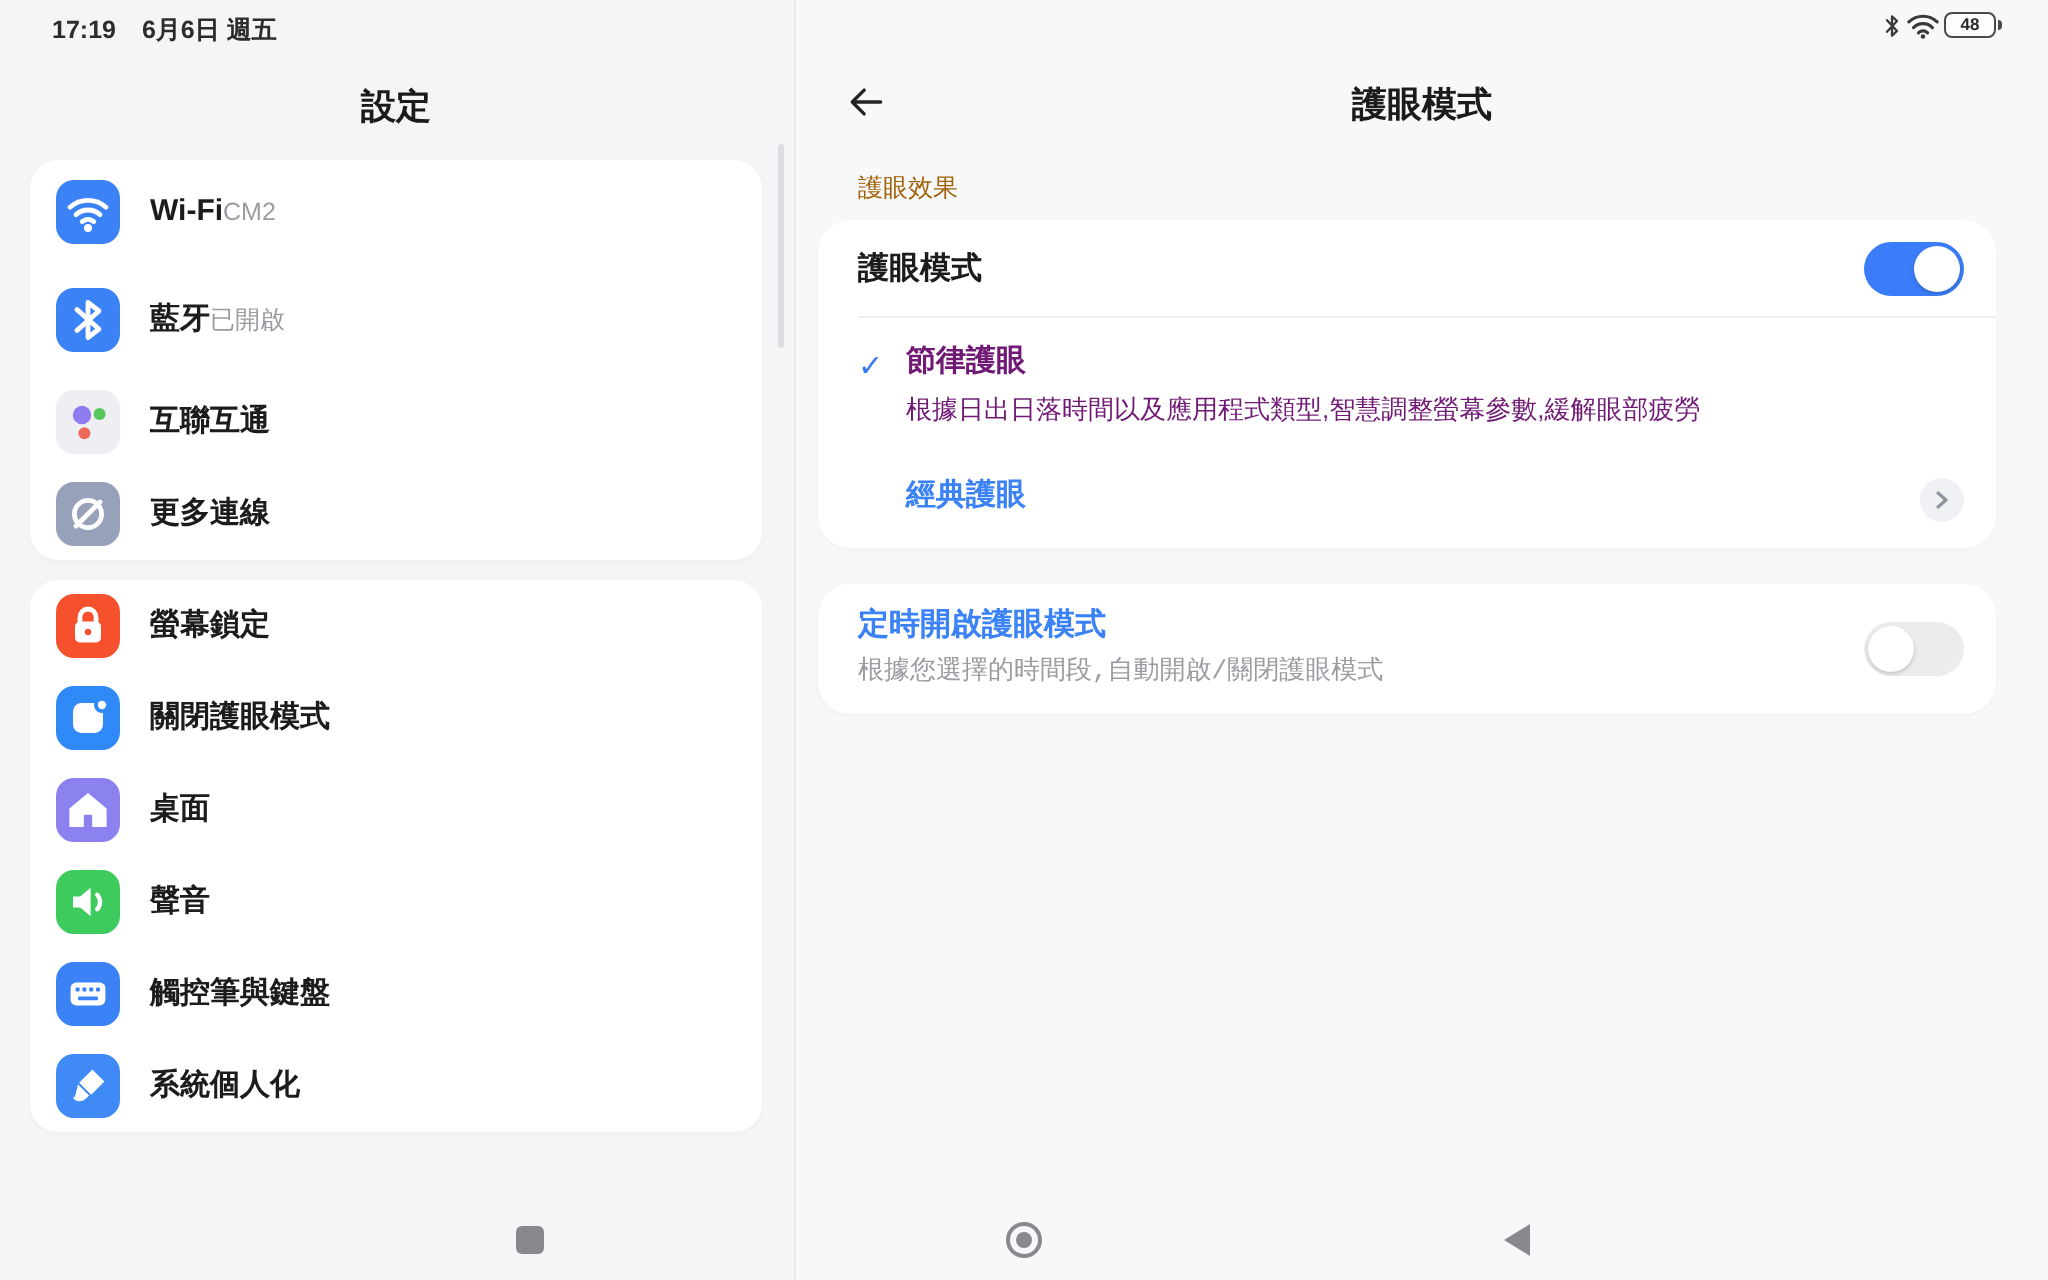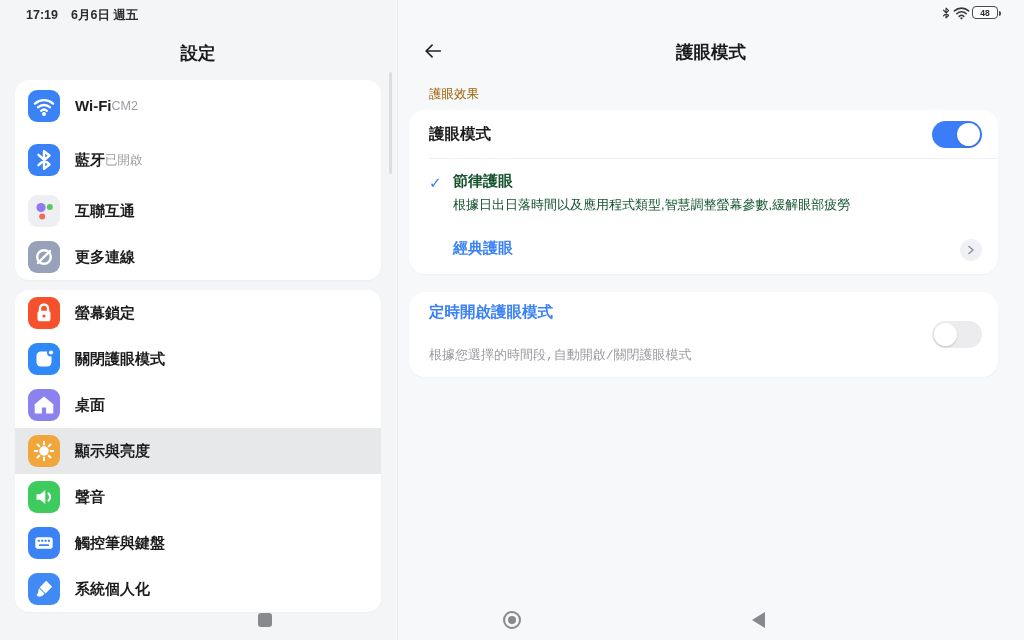--- a/index.html
+++ b/index.html
@@ -49,27 +49,27 @@
 
   .drow { display:flex; align-items:center; justify-content:space-between; padding:0 16px 0 20px; height:48px; cursor:pointer; }
   .drow-label { font-size:15.5px; font-weight:700; color:#1c1c1e; }
   .ddivider { height:1px; background:#efeff1; margin-left:20px; }
 
   .opt { display:flex; align-items:flex-start; padding:13px 16px 13px 20px; cursor:pointer; }
   .optcheck { width:24px; flex:none; font-size:15px; font-weight:700; color:#3779f6; padding-top:2px; }
   .optbody { flex:1; min-width:0; }
   .opttitle { display:block; font-size:15px; font-weight:700; color:#3b82f6; line-height:1.25; }
   .optdesc { display:block; font-size:13px; color:#9a9ca1; margin-top:5px; line-height:1.35; }
-  .opt.selected .opttitle, .opt.selected .optdesc { color:#14532d; }
+  .opt.selected .opttitle, .opt.selected .optdesc { color:#701a75; }
   .chevron { flex:none; width:22px; height:22px; border-radius:50%; background:#f0f1f4; display:flex; align-items:center;
              justify-content:center; align-self:center; margin-left:10px; }
   .chevron svg { display:block; }
 
   .drow2 { display:flex; align-items:center; justify-content:space-between; padding:12px 16px 13px 20px; cursor:pointer; }
-  .drow2 .optdesc { margin-top:23px; }
+  .drow2 .optdesc { margin-top:3px; }
 
   
   .toggle { position:relative; width:50px; height:27px; border-radius:14px; flex:none; cursor:pointer; }
   .toggle.on { background:#3b7df8; }
   .toggle.off { background:#ececee; }
   .knob { position:absolute; top:2px; width:23px; height:23px; border-radius:50%; background:#fff; box-shadow:0 1px 2px rgba(0,0,0,.18); }
   .toggle.on .knob { right:2px; }
   .toggle.off .knob { left:2px; }
 
   
@@ -186,33 +186,20 @@
           <div class="srow">
             <span class="appicon" style="background: rgb(139, 130, 240);">
               <svg width="32" height="32" viewBox="0 0 32 32">
                 <path fill-rule="evenodd" d="M16 7.5 25.3 15.3 25.3 24.5 6.7 24.5 6.7 15.3 Z M13.9 18.4 h4.2 V24.5 h-4.2 Z" fill="#fff"></path>
               </svg>
             </span>
             <span class="stext">
               <span class="stitle">桌面</span>
             </span>
           </div>
-          <div class="srow selected">
-            <span class="appicon" style="background: rgb(240, 166, 58);">
-              <svg width="32" height="32" viewBox="0 0 32 32">
-                <circle cx="16" cy="16" r="4.7" fill="#fff"></circle>
-                <g stroke="#fff" stroke-width="2" stroke-linecap="round">
-                  <path d="M16 6.8v2.6M16 22.6v2.6M6.8 16h2.6M22.6 16h2.6M9.5 9.5l1.8 1.8M20.7 20.7l1.8 1.8M22.5 9.5l-1.8 1.8M11.3 20.7l-1.8 1.8"></path>
-                </g>
-              </svg>
-            </span>
-            <span class="stext">
-              <span class="stitle">顯示與亮度</span>
-            </span>
-          </div>
           <div class="srow">
             <span class="appicon" style="background: rgb(62, 203, 93);">
               <svg width="32" height="32" viewBox="0 0 32 32">
                 <path d="M8.5 13.2h3.6l5.2-4.3v14.2l-5.2-4.3H8.5z" fill="#fff"></path>
                 <path d="M20.6 12.4a5.3 5.3 0 0 1 0 7.2" stroke="#fff" stroke-width="2.2" fill="none" stroke-linecap="round"></path>
               </svg>
             </span>
             <span class="stext">
               <span class="stitle">聲音</span>
             </span>

